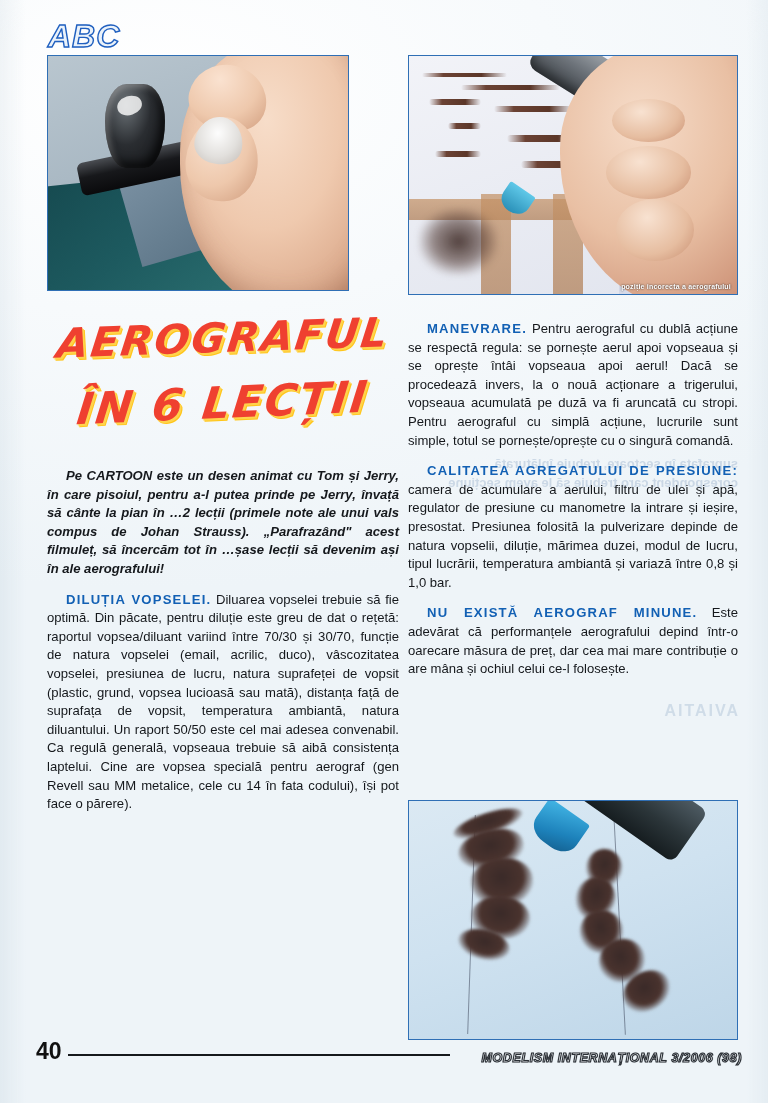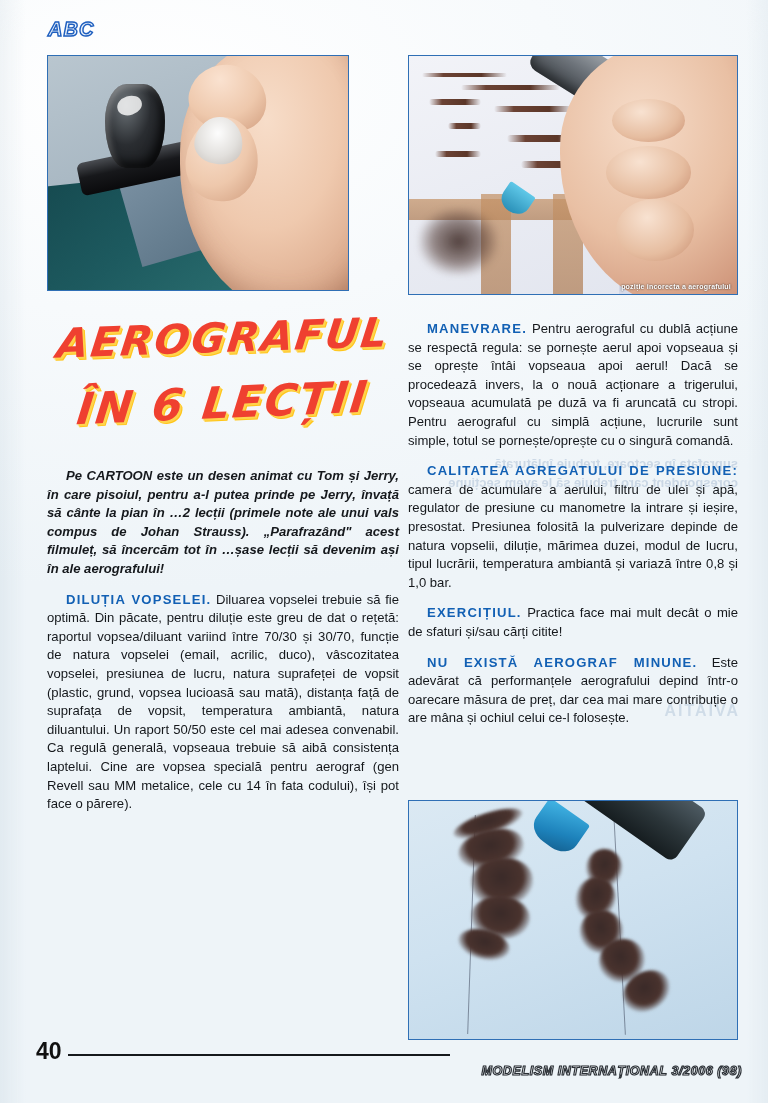--- a/index.html
+++ b/index.html
@@ -30,21 +30,21 @@
       linear-gradient(180deg, rgba(255,255,255,0.55) 0px, rgba(255,255,255,0) 40px);
     mix-blend-mode: multiply;
     opacity: .55;
   }
 
   
   .abc {
     position: absolute;
     left: 48px;
     top: 18px;
-    font-size: 20px;
+    font-size: 32px;
     font-weight: bold;
     font-style: italic;
     letter-spacing: 1px;
     color: #eaf2fa;
     -webkit-text-stroke: 1.4px #1f5fbf;
     text-shadow: 0 0 1px #1f5fbf;
   }
 
   
   .photo {
@@ -326,21 +326,21 @@
     position: absolute;
     left: 68px;
     bottom: 47px;
     width: 382px;
     height: 2px;
     background: #15181c;
   }
   .footer-mag {
     position: absolute;
     right: 26px;
-    bottom: 25px;
+    bottom: 38px;
     font-size: 12.5px;
     font-weight: bold;
     font-style: italic;
     letter-spacing: .6px;
     color: #f4f7fa;
     -webkit-text-stroke: 1.1px #2a2f35;
     text-shadow: 0 0 1px #2a2f35;
     white-space: nowrap;
   }
 </style>
@@ -398,21 +398,20 @@
     <p class="indent"><span class="hd hd-wide">DILUȚIA VOPSELEI.</span> <span>Diluarea vopselei trebuie să fie optimă. Din păcate, pentru diluție este greu de dat o rețetă: raportul vopsea/diluant variind între 70/30 și 30/70, funcție de natura vopselei (email, acrilic, duco), vâscozitatea vopselei, presiunea de lucru, natura suprafeței de vopsit (plastic, grund, vopsea lucioasă sau mată), distanța față de suprafața de vopsit, temperatura ambiantă, natura diluantului. Un raport 50/50 este cel mai adesea convenabil. Ca regulă generală, vopseaua trebuie să aibă consistența laptelui. Cine are vopsea specială pentru aerograf (gen Revell sau MM metalice, cele cu 14 în fata codului), își pot face o părere).</span></p>
   </div>
 
   <div class="showthrough">suprafața în sectoare, trebuie înlăturată<br>corespondent caro trebuie să le avem secțiune</div>
   <div class="showthrough-2">AVIATIA</div>
   <div class="showthrough-3">TEHNICI DE VOPSIRE</div>
 
   <div class="col" id="col-right">
     <p class="indent"><span class="hd hd-wide">MANEVRARE.</span> <span>Pentru aerograful cu dublă acțiune se respectă regula: se pornește aerul apoi vopseaua și se oprește întâi vopseaua apoi aerul! Dacă se procedează invers, la o nouă acționare a trigerului, vopseaua acumulată pe duză va fi aruncată cu stropi. Pentru aerograful cu simplă acțiune, lucrurile sunt simple, totul se pornește/oprește cu o singură comandă.</span></p>
     <p class="indent"><span class="hd hd-wide">CALITATEA AGREGATULUI DE PRESIUNE:</span> <span>camera de acumulare a aerului, filtru de ulei și apă, regulator de presiune cu manometre la intrare și ieșire, presostat. Presiunea folosită la pulverizare depinde de natura vopselii, diluție, mărimea duzei, modul de lucru, tipul lucrării, temperatura ambiantă și variază între 0,8 și 1,0 bar.</span></p>
-    <p class="indent"><span class="hd hd-wide">EXERCIȚIUL.</span> <span>Practica face mai mult decât o mie de sfaturi și/sau cărți citite!</span></p>
     <p class="indent"><span class="hd hd-wide">NU EXISTĂ AEROGRAF MINUNE.</span> <span>Este adevărat că performanțele aerografului depind într-o oarecare măsura de preț, dar cea mai mare contribuție o are mâna și ochiul celui ce-l folosește.</span></p>
   </div>
 
   <div class="photo" id="photo-3">
     <div class="ph3-bg"></div>
     <div class="ph3-guide" style="left:19%; top:6%;  height:92%; transform: rotate(2deg);"></div>
     <div class="ph3-guide" style="left:64%; top:4%;  height:94%; transform: rotate(-3deg);"></div>
     <div class="ph3-dot" style="left:13%; top:5%;  width:22%; height:9%;  border-radius:50%; transform: rotate(-18deg);"></div>
     <div class="ph3-dot" style="left:15%; top:12%; width:20%; height:16%; border-radius:50% 46% 44% 50%; transform: rotate(-12deg);"></div>
     <div class="ph3-dot" style="left:19%; top:24%; width:19%; height:20%; border-radius:48%; transform: rotate(-6deg);"></div>

